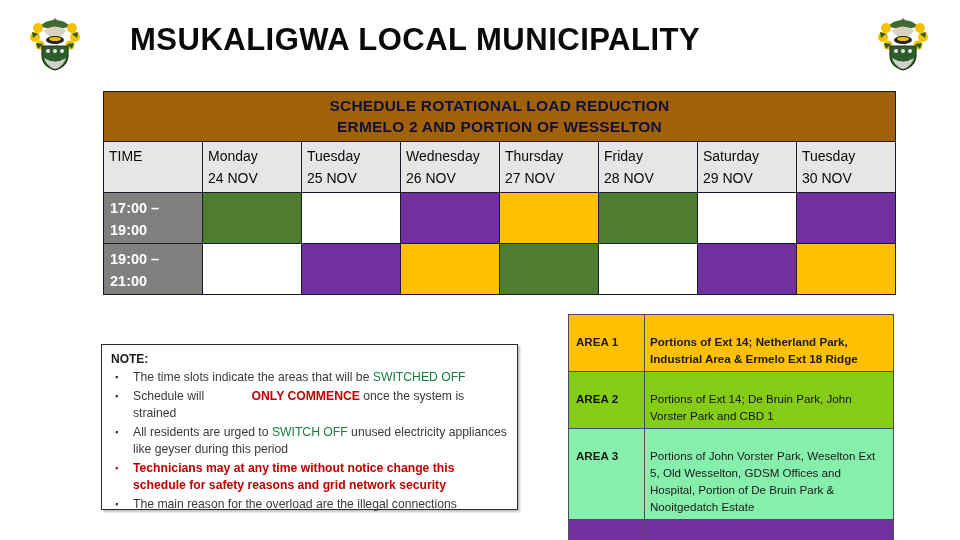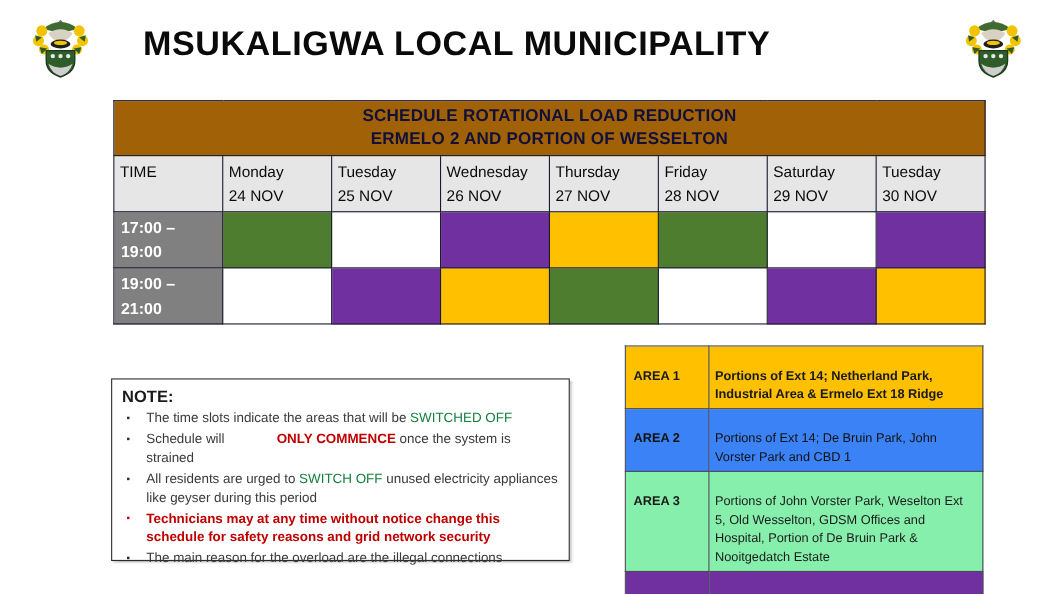--- a/index.html
+++ b/index.html
@@ -100,21 +100,21 @@
     top: 344px;
     width: 417px;
     height: 166px;
     background: #ffffff;
     border: 1.5px solid #2b2b2b;
     box-shadow: 2px 2px 2px rgba(0,0,0,0.25);
     box-sizing: border-box;
     padding: 7px 8px 0 9px;
   }
   .note-title {
-    font-size: 15px;
+    font-size: 12px;
     font-weight: bold;
     color: #1a1a1a;
     margin-bottom: 3px;
   }
   .note-list { }
   .note-item {
     display: flex;
     align-items: flex-start;
     font-size: 12.2px;
     color: #3a3a3a;
@@ -154,21 +154,21 @@
   }
   .area-label {
     width: 63px;
     font-weight: bold;
     font-size: 13.5px;
     white-space: nowrap;
     padding-left: 7px !important;
   }
   .a1 { background: #FFC000; color: #1a1a1a; }
   .a1 .area-desc-in { font-weight: bold; }
-  .a2 { background: #3b82f6; color: #111111; }
+  .a2 { background: #84cc16; color: #111111; }
   .a3 { background: #86efac; color: #1a1a1a; }
   .a4 { background: #7030A0; color: #FFFFFF; }
   .row-a1 { height: 34px; }
   .row-a2 { height: 35px; }
   .row-a3 { height: 74px; }
   .row-a4 { height: 33px; }
 </style>
 </head>
 <body>
 

